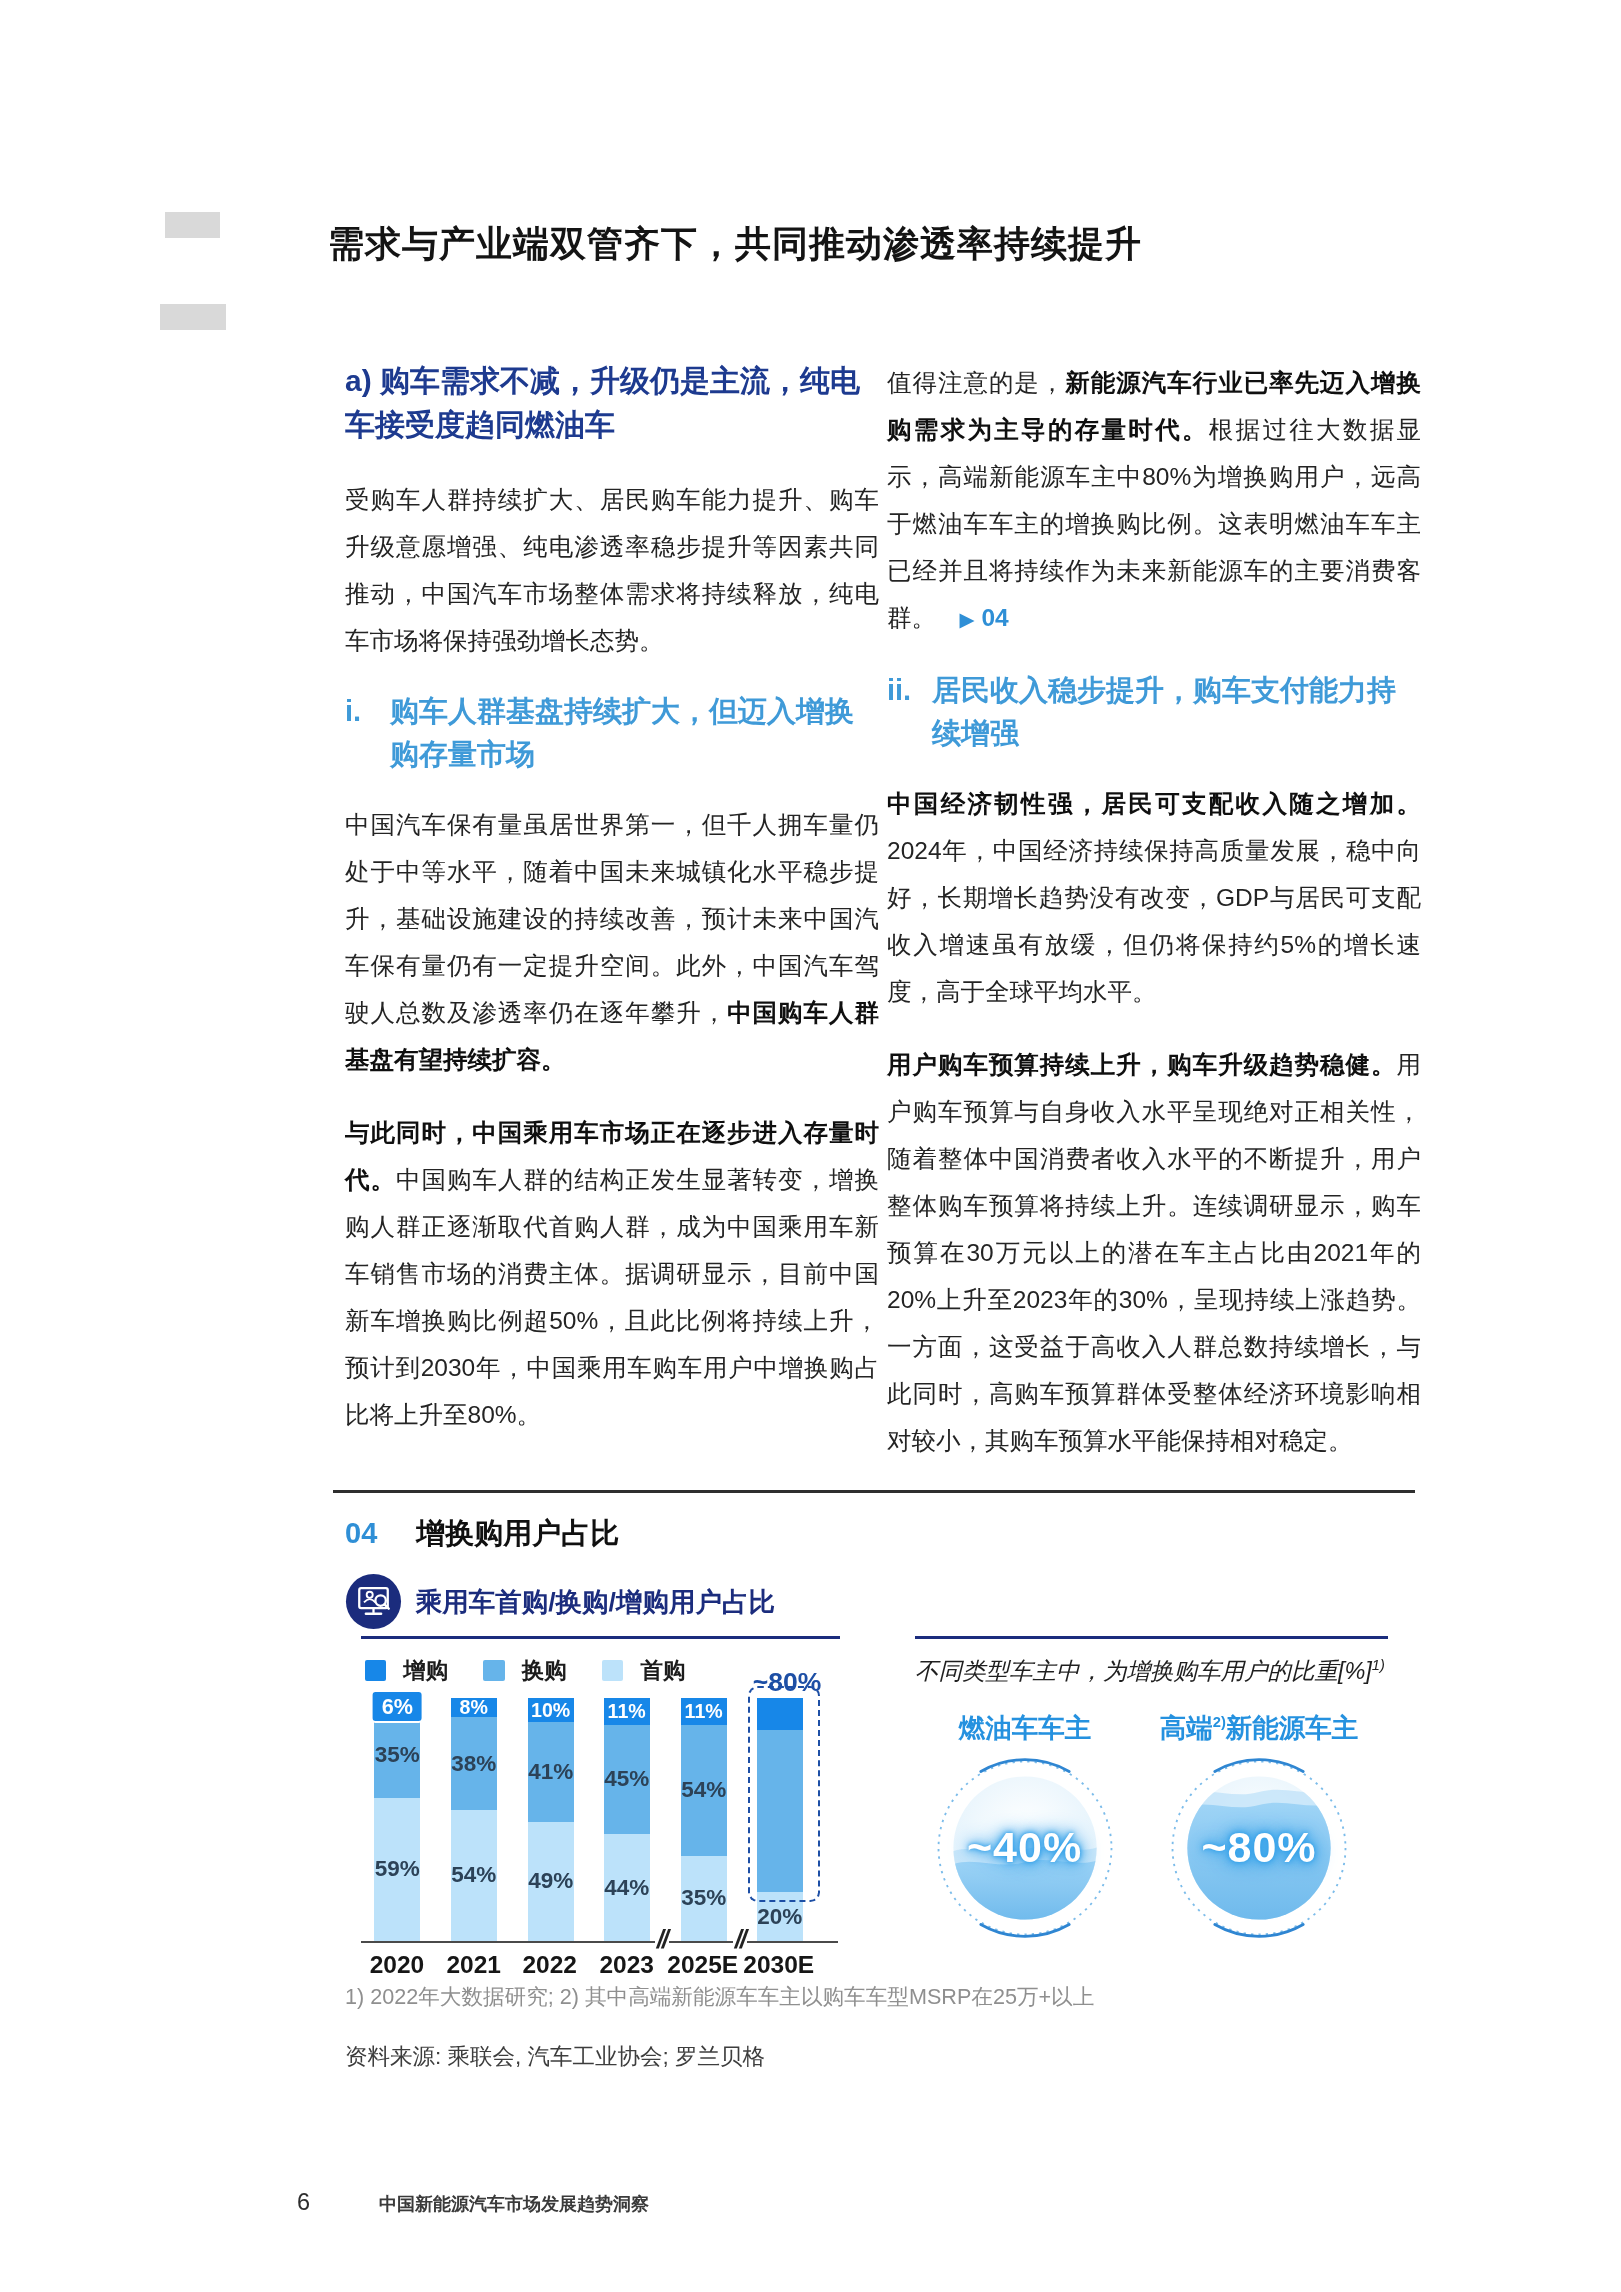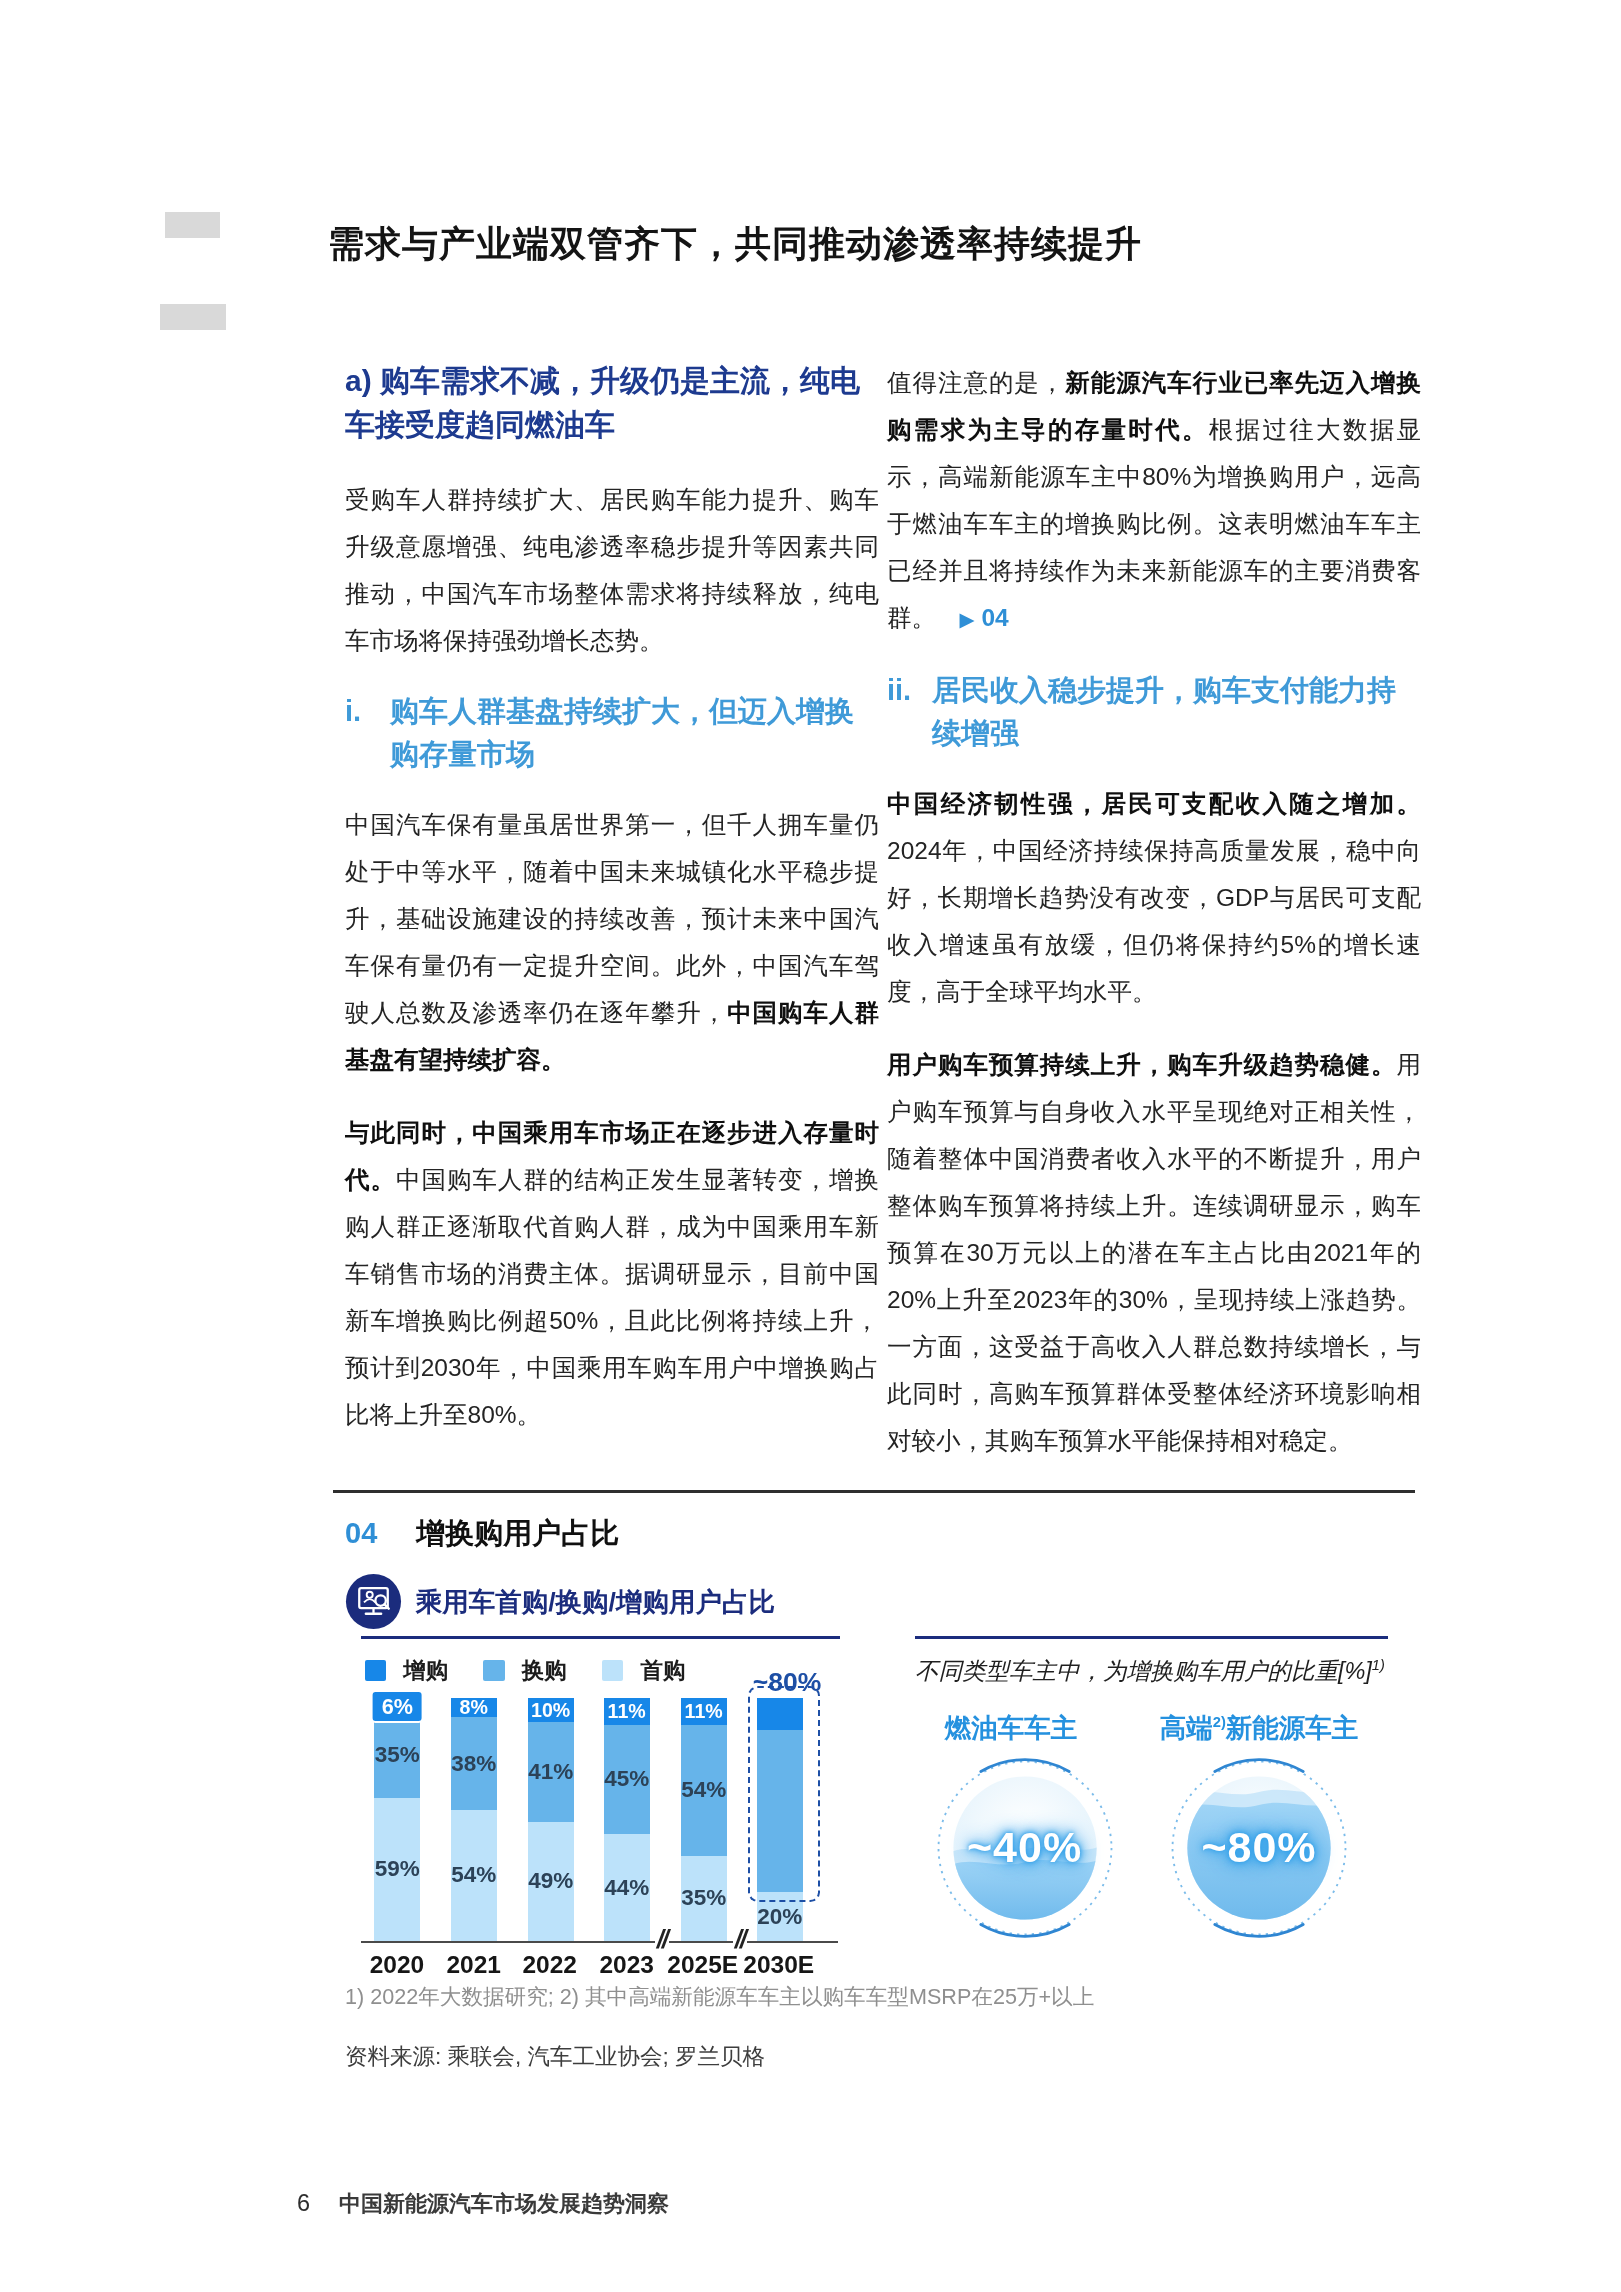--- a/index.html
+++ b/index.html
@@ -70,34 +70,34 @@
   .brk1{left:294px;}.brk2{left:372px;}
   .dash-box{position:absolute;left:387px;top:-11.8px;width:68px;height:212px;border:2.9px dashed var(--annotation,#1d4fa5);
             border-radius:9.8px;z-index:2;}
   .dash-note{position:absolute;left:392px;top:-31px;font-size:26.5px;font-weight:bold;color:var(--annotation,#1d4fa5);z-index:3;white-space:nowrap;}
 
   
   .panel-sub{position:absolute;left:2.9px;top:82px;font-size:23.5px;font-style:italic;color:#1f1f1f;white-space:nowrap;}
   .panel-sub sup,.owner-label sup{font-size:14.7px;}
   .owner-label{position:absolute;top:137px;transform:translateX(-50%);font-size:26.5px;font-weight:bold;
                color:var(--owner,#2591df);white-space:nowrap;}
-  .owner1{left:99px;text-align:right;}.owner2{left:347px;}
+  .owner1{left:113px;text-align:right;}.owner2{left:347px;}
   .bubble{position:absolute;width:186px;height:186px;}
   .bubble1{left:19.6px;top:182px;}.bubble2{left:254px;top:182px;}
   .bubble svg{position:absolute;left:0;top:0;}
   .bubble-value{position:absolute;left:0;right:0;top:50%;transform:translateY(-52%);text-align:center;
                 font-size:43px;font-weight:bold;color:#fff;letter-spacing:1px;
                 text-shadow:0 0 3.9px #35a2ea,0 0 7.8px #35a2ea,0 0 13.7px #35a2ea,0 0 21.6px #2196e3;}
 
   
   .fig-footnote{position:absolute;left:345px;top:1982px;font-size:21.6px;color:#8f8f8f;}
   .fig-source{position:absolute;left:345px;top:2041px;font-size:22.5px;color:#3d3d3d;}
   .page-footer{position:absolute;left:297px;top:2189px;display:flex;align-items:baseline;gap:29px;color:#2e2e2e;}
   .pf-num{font-size:23.5px;}
-  .pf-text{font-size:22px;font-weight:bold;color:#3a3a3a;}
+  .pf-text{font-size:18px;font-weight:bold;color:#3a3a3a;margin-left:40px;}
 </style>
 </head>
 <body>
 
 <div class="page">
 
   <div class="deco deco1"></div>
   <div class="deco deco2"></div>
 
   <h1 class="doc-title">需求与产业端双管齐下，共同推动渗透率持续提升</h1>

